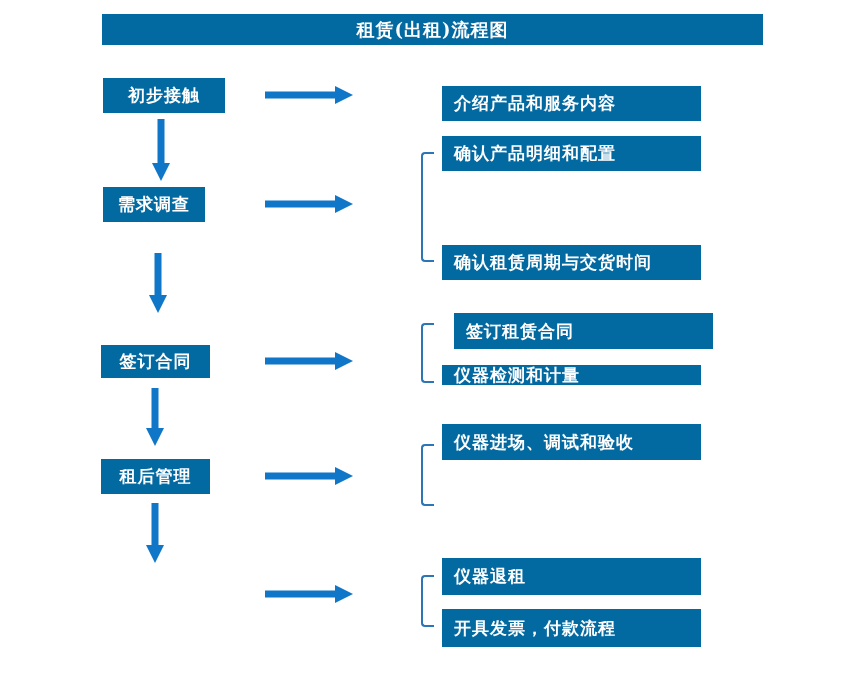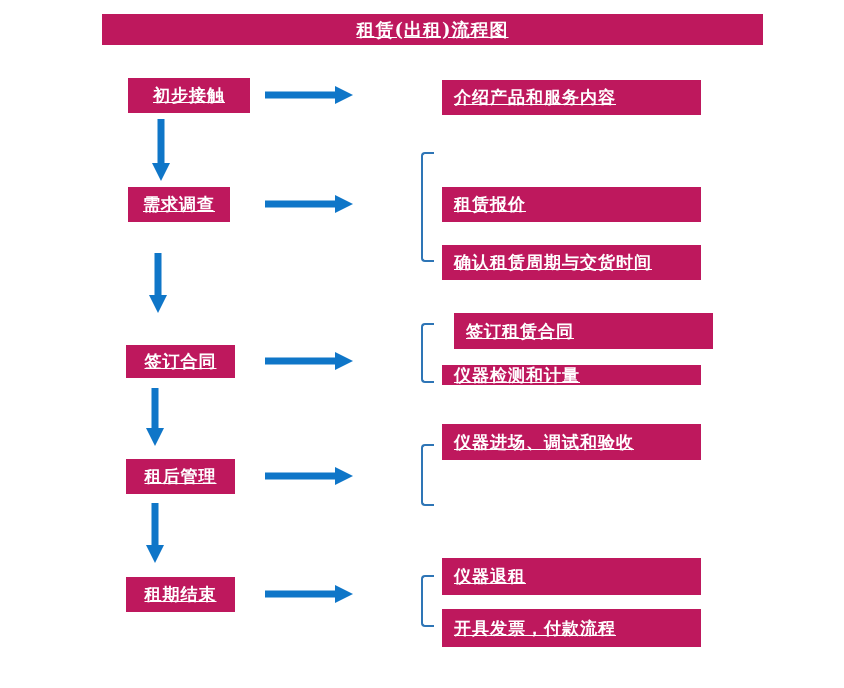--- a/index.html
+++ b/index.html
@@ -5,35 +5,34 @@
   html,body{margin:0;padding:0;background:#fff;}
   #canvas{
     position:relative;
     width:844px;height:688px;
     background:#ffffff;
     font-family:"DejaVu Serif","Liberation Serif",serif;
     overflow:hidden;
   }
   .blue-box{
     position:absolute;
-    background:#be185d;
+    background:#0369a1;
     color:#ffffff;
     font-weight:bold;
     font-size:17px;
     letter-spacing:1px;
     box-sizing:border-box;
-    text-decoration:underline;
   }
   .title-banner{
     left:102px;top:14px;width:661px;height:31px;
     display:flex;align-items:center;justify-content:center;
     font-size:18px;
   }
   .lbox{
-    display:flex;align-items:center;justify-content:center;margin-left:25px;
+    display:flex;align-items:center;justify-content:center;
   }
   .rbox{
     left:442px;width:259px;height:35px;
     display:flex;align-items:center;justify-content:flex-start;
     padding-left:12px;
   }
   .arrow{position:absolute;}
   .bracket{
     position:absolute;
     left:421px;width:13px;
@@ -47,21 +46,20 @@
 <body>
 
 <div id="canvas">
 
   <div class="blue-box title-banner">租赁(出租)流程图</div>
 
   <div class="blue-box lbox" style="left:103px;top:78px;width:122px;height:35px;">初步接触</div>
   <div class="blue-box lbox" style="left:103px;top:187px;width:102px;height:35px;">需求调查</div>
   <div class="blue-box lbox" style="left:101px;top:345px;width:109px;height:33px;">签订合同</div>
   <div class="blue-box lbox" style="left:101px;top:459px;width:109px;height:35px;">租后管理</div>
-  <div class="blue-box lbox" style="left:101px;top:577px;width:109px;height:35px;">租期结束</div>
 
   <svg class="arrow" style="left:152px;top:119px;" width="18" height="62" viewBox="0 0 18 62">
     <rect x="5.5" y="0" width="7" height="46" fill="#0f76c8"></rect>
       <polygon points="0,44 9,62 18,44" fill="#0f76c8"></polygon>
   </svg>
   <svg class="arrow" style="left:149px;top:253px;" width="18" height="60" viewBox="0 0 18 60">
     <rect x="5.5" y="0" width="7" height="44" fill="#0f76c8"></rect>
       <polygon points="0,42 9,60 18,42" fill="#0f76c8"></polygon>
   </svg>
   <svg class="arrow" style="left:146px;top:388px;" width="18" height="58" viewBox="0 0 18 58">
@@ -92,23 +90,23 @@
   <svg class="arrow" style="left:265px;top:585px;" width="88" height="18" viewBox="0 0 88 18">
     <rect x="0" y="5.5" width="72" height="7" fill="#0f76c8"></rect>
       <polygon points="70,0 88,9 70,18" fill="#0f76c8"></polygon>
   </svg>
 
   <div class="bracket" style="top:152px;height:110px;"></div>
   <div class="bracket" style="top:323px;height:60px;"></div>
   <div class="bracket" style="top:444px;height:62px;"></div>
   <div class="bracket" style="top:575px;height:52px;"></div>
 
-  <div class="blue-box rbox" style="top:80px;">介绍产品和服务内容</div>
+  <div class="blue-box rbox" style="top:86px;">介绍产品和服务内容</div>
 
-  <div class="blue-box rbox" style="top:187px;">租赁报价</div>
+  <div class="blue-box rbox" style="top:136px;">确认产品明细和配置</div>
   <div class="blue-box rbox" style="top:245px;">确认租赁周期与交货时间</div>
 
   <div class="blue-box rbox" style="top:313px;height:36px;margin-left:12px;">签订租赁合同</div>
   <div class="blue-box rbox" style="top:365px;height:20px;">仪器检测和计量</div>
 
   <div class="blue-box rbox" style="top:424px;height:36px;">仪器进场、调试和验收</div>
 
   <div class="blue-box rbox" style="top:558px;height:37px;">仪器退租</div>
   <div class="blue-box rbox" style="top:609px;height:38px;">开具发票，付款流程</div>
 

